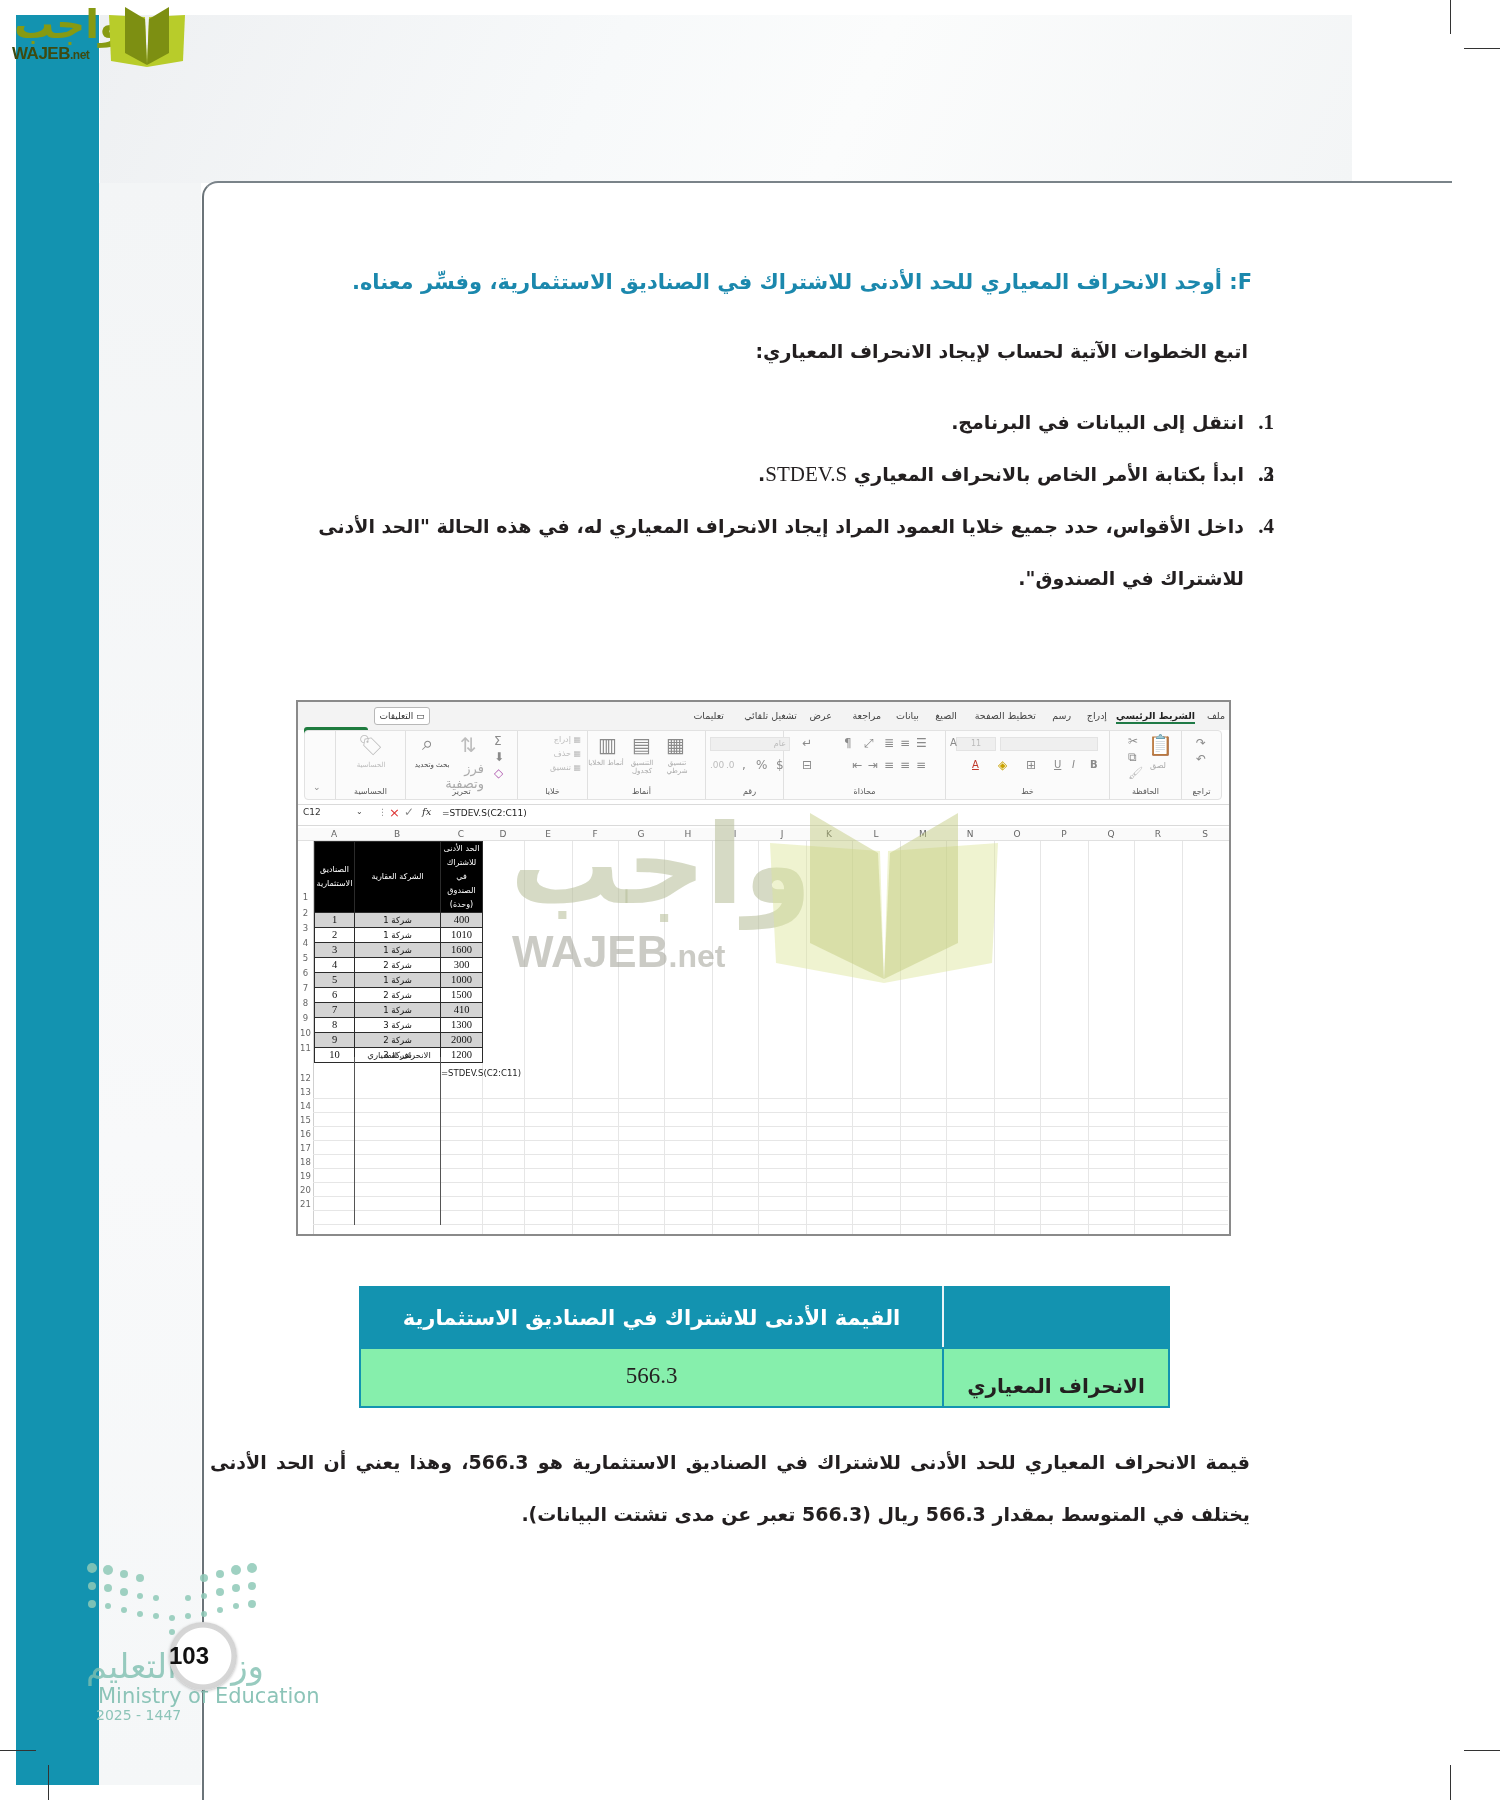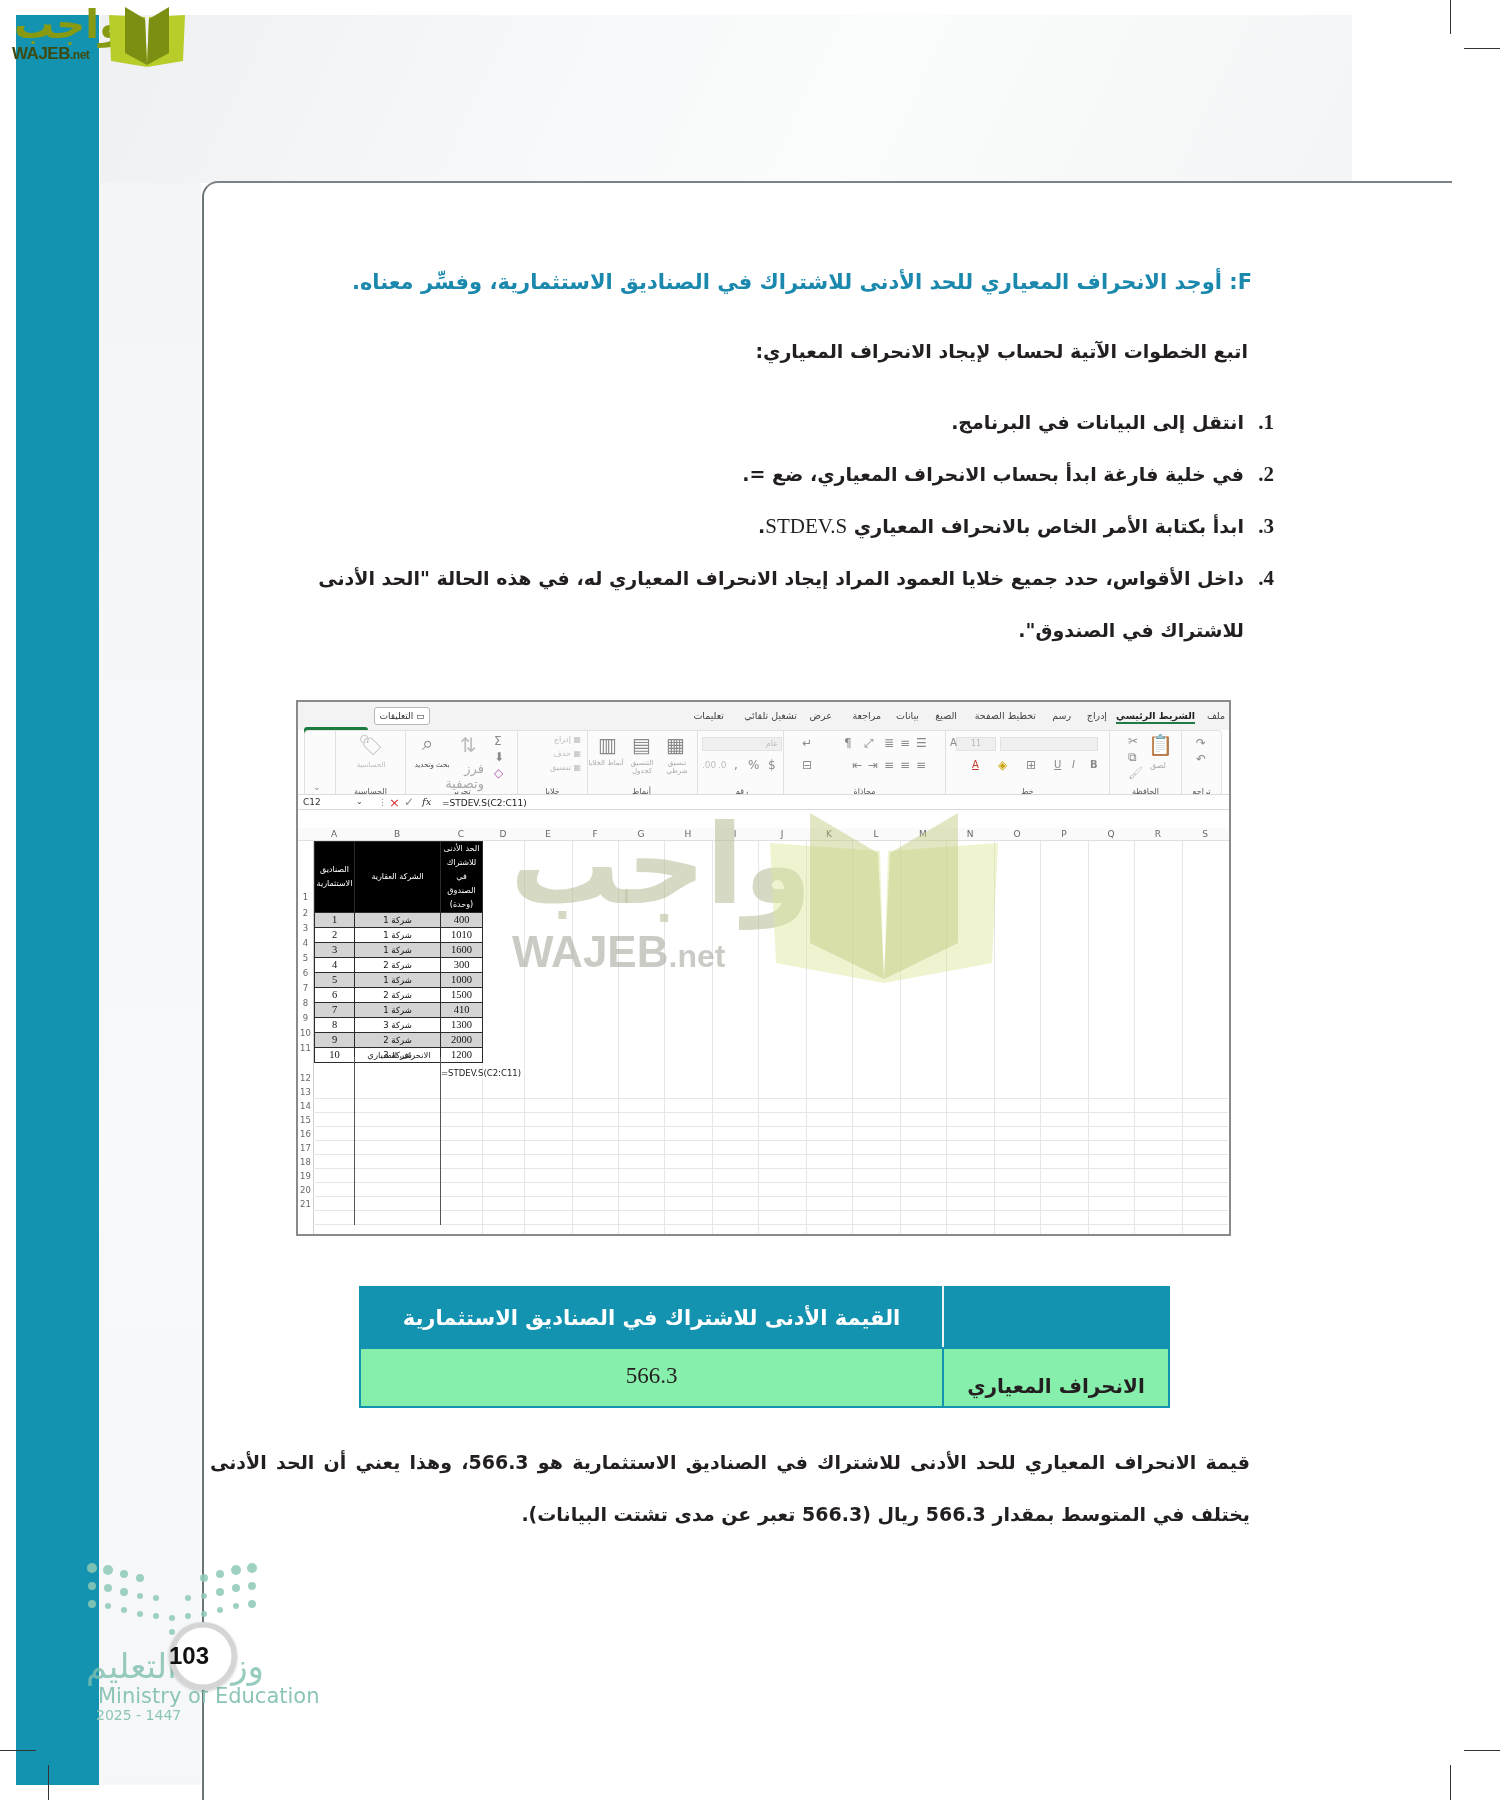--- a/index.html
+++ b/index.html
@@ -50,21 +50,21 @@
   .x-tab.active { font-weight: bold; color: #222; border-bottom: 2px solid #1f7a46; padding-bottom: 1px; }
   .x-comments { position: absolute; left: 76px; top: 5px; width: 56px; height: 18px; border: 1px solid #b8b8b8; border-radius: 3px; background: #fff; font-size: 9px; color: #333; text-align: center; line-height: 16px; direction: rtl; }
   .x-share { position: absolute; left: 6px; top: 5px; width: 64px; height: 18px; background: #1e7b3e; border-radius: 3px; color: #fff; font-size: 9px; text-align: center; line-height: 18px; direction: rtl; margin-top: 20px; }
   .x-ribbon { position: absolute; left: 6px; top: 28px; width: 918px; height: 70px; background: #fbfbfb; border: 1px solid #e2e2e2; border-radius: 4px; }
   .x-group { position: absolute; top: 0; height: 68px; border-left: 1px solid #e0e0e0; }
   .x-group-label { position: absolute; bottom: 3px; left: 0; right: 0; text-align: center; font-size: 8px; color: #555; direction: rtl; }
   .x-ic { position: absolute; color: #8a8a8a; font-size: 12px; line-height: 12px; }
   .x-ic.big { font-size: 20px; line-height: 20px; }
   .x-ic.dim { color: #bdbdbd; }
   .x-field { position: absolute; height: 14px; background: #efefef; border: 1px solid #e3e3e3; font-size: 8px; color: #bbb; line-height: 12px; padding: 0 3px; direction: rtl; }
-  .x-formula { position: absolute; left: 0; top: 92px; width: 100%; height: 16px; border-top: 1px solid #dadada; border-bottom: 1px solid #dadada; background: #fff; }
+  .x-formula { position: absolute; left: 0; top: 102px; width: 100%; height: 22px; border-top: 1px solid #dadada; border-bottom: 1px solid #dadada; background: #fff; }
   .x-namebox { position: absolute; left: 5px; top: 2px; width: 64px; font-size: 9px; color: #333; }
   .x-namebox-arrow { position: absolute; left: 58px; top: 2px; font-size: 8px; color: #444; }
   .x-fx-x { position: absolute; left: 91px; top: 0; color: #d33; font-size: 13px; }
   .x-fx-check { position: absolute; left: 106px; top: 0; color: #888; font-size: 12px; }
   .x-fx { position: absolute; left: 124px; top: 1px; font-family: "DejaVu Serif", serif; font-style: italic; font-size: 10px; color: #333; }
   .x-fx-text { position: absolute; left: 144px; top: 3px; font-size: 9px; color: #222; }
 
   .x-grid { position: absolute; left: 0; top: 126px; width: 100%; height: 410px; }
   .x-colhdr { position: absolute; top: 0; height: 13px; font-size: 9px; color: #666; text-align: center; line-height: 13px; }
   .x-rowhdr { position: absolute; left: 0; width: 15px; font-size: 8.5px; color: #666; text-align: center; }
@@ -141,21 +141,20 @@
 <div class="rtl q-title">F: أوجد الانحراف المعياري للحد الأدنى للاشتراك في الصناديق الاستثمارية، وفسِّر معناه.</div>
 
 <div class="rtl intro">اتبع الخطوات الآتية لحساب لإيجاد الانحراف المعياري:</div>
 <ol class="rtl steps">
   <li>
     <span class="num">1.</span>
     <span>انتقل إلى البيانات في البرنامج.</span>
   </li>
   <li>
     <span class="num">2.</span>
-    <span>في خلية فارغة ابدأ بحساب الانحراف المعياري، ضع =.</span>
   </li>
   <li>
     <span class="num">3.</span>
     <span>ابدأ بكتابة الأمر الخاص بالانحراف المعياري</span>
     <span class="latin">STDEV.S</span><span>.</span>
   </li>
   <li>
     <span class="num">4.</span>
     <span>داخل الأقواس، حدد جميع خلايا العمود المراد إيجاد الانحراف المعياري له، في هذه الحالة "الحد الأدنى للاشتراك في الصندوق".</span>
   </li>
@@ -217,21 +216,21 @@
       <span class="x-ic" style="left:132px;top:28px">≡</span>
       <span class="x-ic" style="left:116px;top:28px">≡</span>
       <span class="x-ic" style="left:100px;top:28px">≡</span>
       <span class="x-ic" style="left:84px;top:28px">⇥</span>
       <span class="x-ic" style="left:68px;top:28px">⇤</span>
       <span class="x-ic" style="left:18px;top:6px">↵</span>
       <span class="x-ic" style="left:18px;top:28px">⊟</span>
       <span class="x-group-label">محاذاة</span>
     </div>
 
-    <div class="x-group" style="left:392px;width:88px">
+    <div class="x-group" style="left:400px;width:88px">
       <span class="x-field" style="left:4px;top:6px;width:80px">عام</span>
       <span class="x-ic" style="left:70px;top:28px">$</span>
       <span class="x-ic" style="left:50px;top:28px">%</span>
       <span class="x-ic" style="left:36px;top:28px">,</span>
       <span class="x-ic dim" style="left:20px;top:28px;font-size:9px">.0</span>
       <span class="x-ic dim" style="left:4px;top:28px;font-size:9px">.00</span>
       <span class="x-group-label">رقم</span>
     </div>
 
     <div class="x-group" style="left:282px;width:108px">

